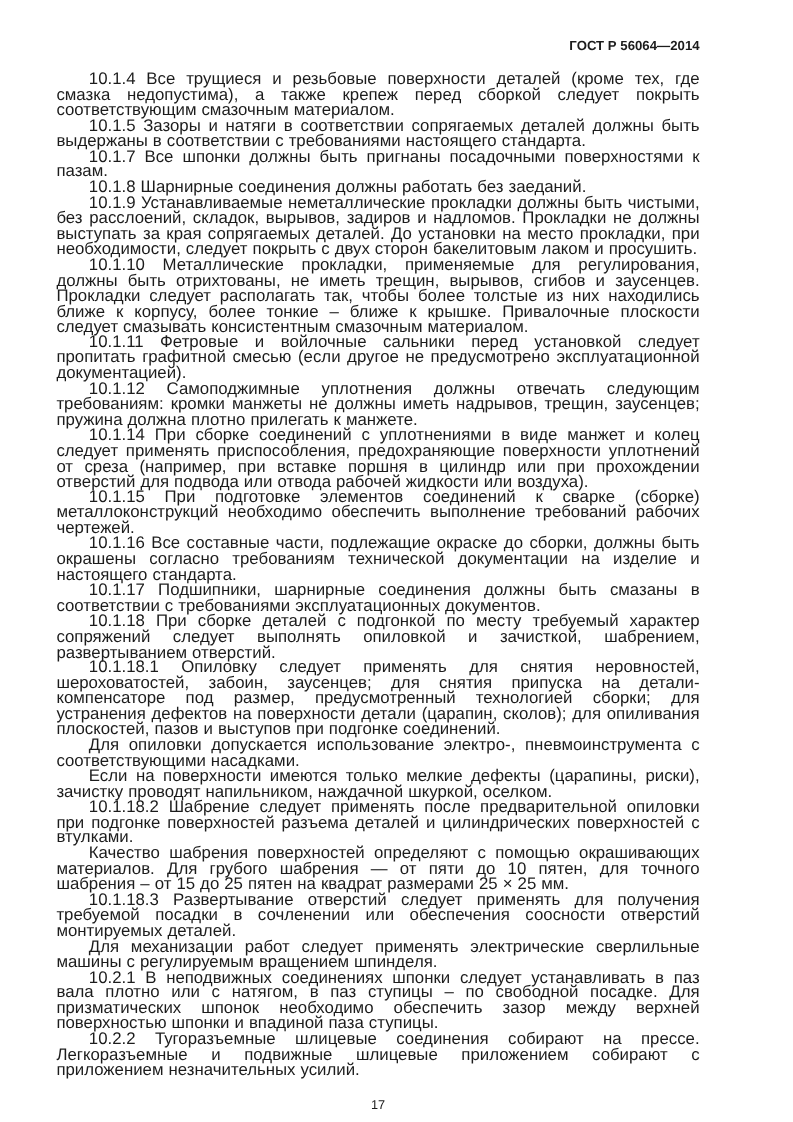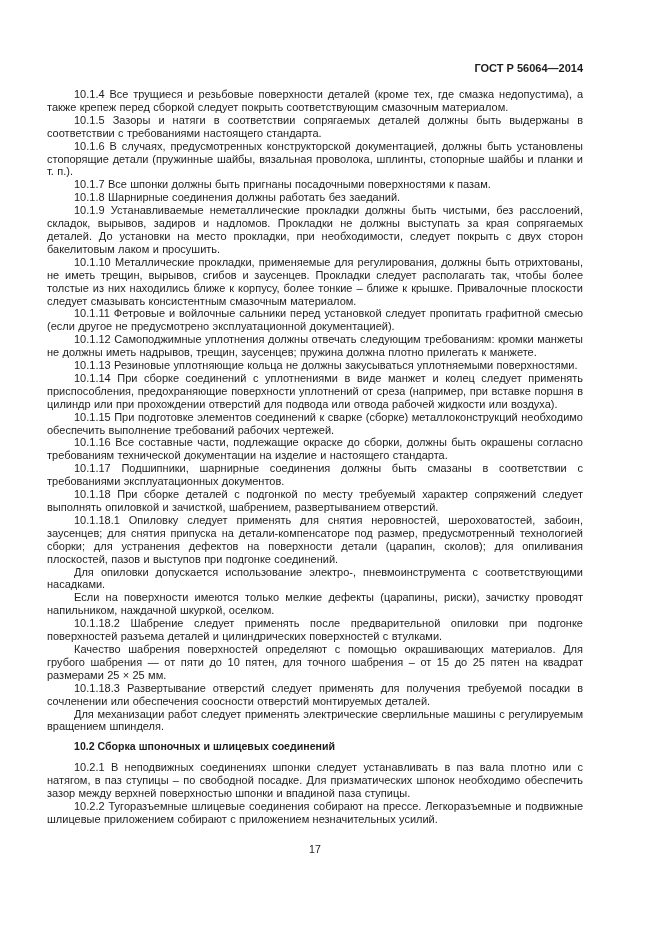--- a/index.html
+++ b/index.html
@@ -12,33 +12,33 @@
     height: 935px;
     font-family: "Liberation Sans", sans-serif;
     color: #1c1c1c;
     -webkit-font-smoothing: antialiased;
   }
   .page {
     box-sizing: border-box;
     width: 661px;
     height: 935px;
     background: #ffffff;
-    padding: 62px 78px 30px 47px;
+    padding: 33px 78px 30px 47px;
     overflow: hidden;
   }
   .doc-header {
     font-size: 11px;
     line-height: 13px;
     font-weight: bold;
     text-align: right;
     margin: 0 0 13px 0;
   }
   .body-text p.para {
     margin: 0;
-    font-size: 11px;
+    font-size: 14px;
     line-height: 12.9px;
     text-align: justify;
     text-indent: 27px;
     word-spacing: 0.3px;
   }
   .section-heading {
     font-size: 10.6px;
     line-height: 12.9px;
     font-weight: bold;
     text-indent: 27px;
@@ -54,42 +54,39 @@
 </head>
 <body>
 
 <div class="page">
 
   <div class="doc-header">ГОСТ Р 56064—2014</div>
 
   <div class="body-text">
     <p class="para">10.1.4 Все трущиеся и резьбовые поверхности деталей (кроме тех, где смазка недопустима), а также крепеж перед сборкой следует покрыть соответствующим смазочным материалом.</p>
     <p class="para">10.1.5 Зазоры и натяги в соответствии сопрягаемых деталей должны быть выдержаны в соответствии с требованиями настоящего стандарта.</p>
-    <p class="para">10.1.6 В случаях, предусмотренных конструкторской документацией, должны быть установлены стопорящие детали (пружинные шайбы, вязальная проволока, шплинты, стопорные шайбы и планки и т. п.).</p>
     <p class="para">10.1.7 Все шпонки должны быть пригнаны посадочными поверхностями к пазам.</p>
     <p class="para">10.1.8 Шарнирные соединения должны работать без заеданий.</p>
     <p class="para">10.1.9 Устанавливаемые неметаллические прокладки должны быть чистыми, без расслоений, складок, вырывов, задиров и надломов. Прокладки не должны выступать за края сопрягаемых деталей. До установки на место прокладки, при необходимости, следует покрыть с двух сторон бакелитовым лаком и просушить.</p>
     <p class="para">10.1.10 Металлические прокладки, применяемые для регулирования, должны быть отрихтованы, не иметь трещин, вырывов, сгибов и заусенцев. Прокладки следует располагать так, чтобы более толстые из них находились ближе к корпусу, более тонкие – ближе к крышке. Привалочные плоскости следует смазывать консистентным смазочным материалом.</p>
     <p class="para">10.1.11 Фетровые и войлочные сальники перед установкой следует пропитать графитной смесью (если другое не предусмотрено эксплуатационной документацией).</p>
     <p class="para">10.1.12 Самоподжимные уплотнения должны отвечать следующим требованиям: кромки манжеты не должны иметь надрывов, трещин, заусенцев; пружина должна плотно прилегать к манжете.</p>
-    <p class="para">10.1.13 Резиновые уплотняющие кольца не должны закусываться уплотняемыми поверхностями.</p>
     <p class="para">10.1.14 При сборке соединений с уплотнениями в виде манжет и колец следует применять приспособления, предохраняющие поверхности уплотнений от среза (например, при вставке поршня в цилиндр или при прохождении отверстий для подвода или отвода рабочей жидкости или воздуха).</p>
     <p class="para">10.1.15 При подготовке элементов соединений к сварке (сборке) металлоконструкций необходимо обеспечить выполнение требований рабочих чертежей.</p>
     <p class="para">10.1.16 Все составные части, подлежащие окраске до сборки, должны быть окрашены согласно требованиям технической документации на изделие и настоящего стандарта.</p>
     <p class="para">10.1.17 Подшипники, шарнирные соединения должны быть смазаны в соответствии с требованиями эксплуатационных документов.</p>
     <p class="para">10.1.18 При сборке деталей с подгонкой по месту требуемый характер сопряжений следует выполнять опиловкой и зачисткой, шабрением, развертыванием отверстий.</p>
     <p class="para">10.1.18.1 Опиловку следует применять для снятия неровностей, шероховатостей, забоин, заусенцев; для снятия припуска на детали-компенсаторе под размер, предусмотренный технологией сборки; для устранения дефектов на поверхности детали (царапин, сколов); для опиливания плоскостей, пазов и выступов при подгонке соединений.</p>
     <p class="para">Для опиловки допускается использование электро-, пневмоинструмента с соответствующими насадками.</p>
     <p class="para">Если на поверхности имеются только мелкие дефекты (царапины, риски), зачистку проводят напильником, наждачной шкуркой, оселком.</p>
     <p class="para">10.1.18.2 Шабрение следует применять после предварительной опиловки при подгонке поверхностей разъема деталей и цилиндрических поверхностей с втулками.</p>
     <p class="para">Качество шабрения поверхностей определяют с помощью окрашивающих материалов. Для грубого шабрения — от пяти до 10 пятен, для точного шабрения – от 15 до 25 пятен на квадрат размерами 25 × 25 мм.</p>
     <p class="para">10.1.18.3 Развертывание отверстий следует применять для получения требуемой посадки в сочленении или обеспечения соосности отверстий монтируемых деталей.</p>
     <p class="para">Для механизации работ следует применять электрические сверлильные машины с регулируемым вращением шпинделя.</p>
 
-    <h2 class="section-heading">10.2 Сборка шпоночных и шлицевых соединений</h2>
 
     <p class="para">10.2.1 В неподвижных соединениях шпонки следует устанавливать в паз вала плотно или с натягом, в паз ступицы – по свободной посадке. Для призматических шпонок необходимо обеспечить зазор между верхней поверхностью шпонки и впадиной паза ступицы.</p>
     <p class="para">10.2.2 Тугоразъемные шлицевые соединения собирают на прессе. Легкоразъемные и подвижные шлицевые приложением собирают с приложением незначительных усилий.</p>
   </div>
 
   <div class="page-number">17</div>
 
 </div>
 
 </body></html>

